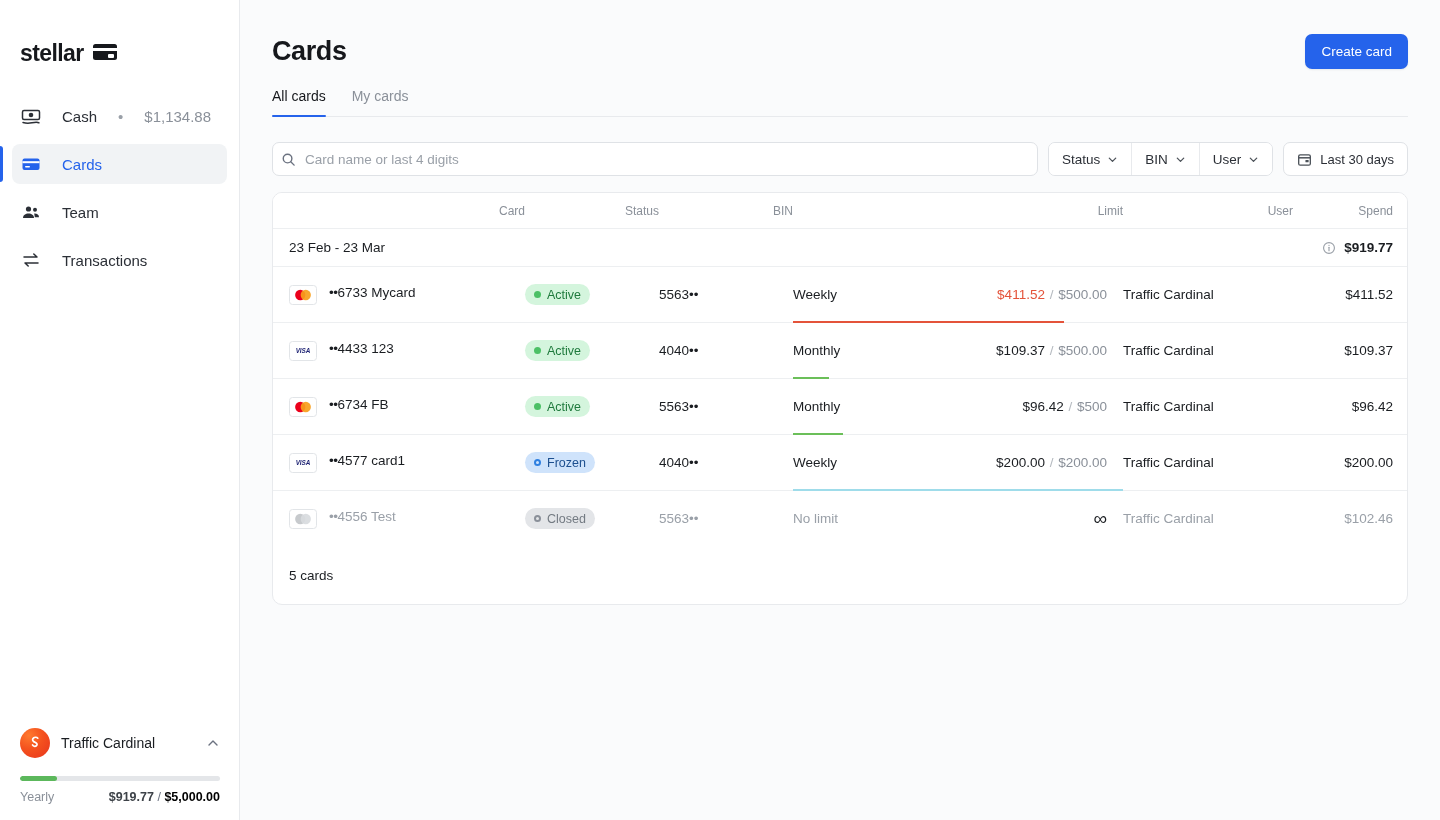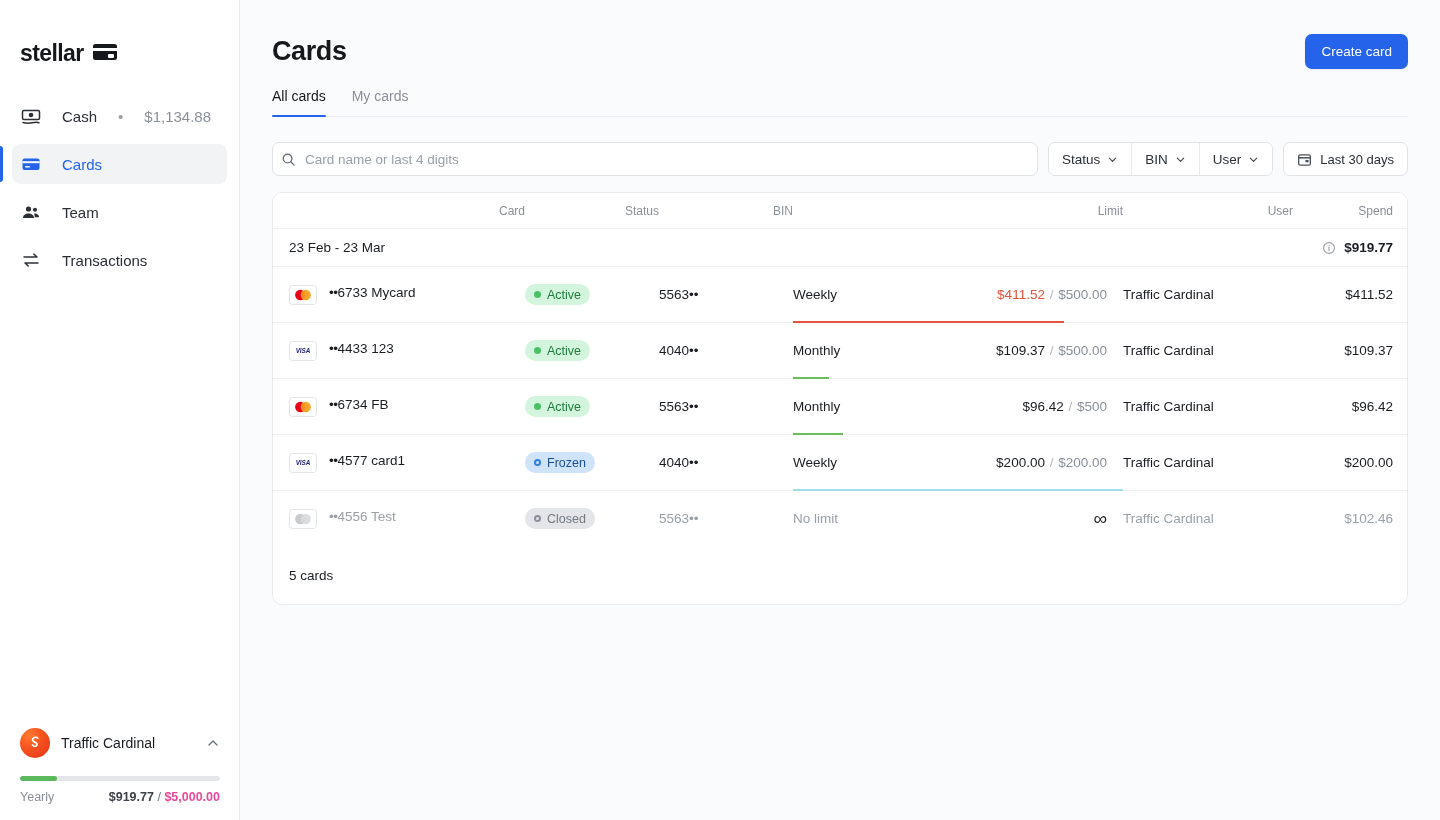--- a/index.html
+++ b/index.html
@@ -76,21 +76,21 @@
     height: 5px; border-radius: 3px; background:#e4e6e9; margin-top: 10px; overflow:hidden;
   }
   .side-progress > i { display:block; height:100%; background:#5cb85c; border-radius:3px; }
   .side-amounts {
     display:flex; justify-content:space-between; align-items:baseline;
     margin-top: 9px; font-size: 12.5px;
   }
   .side-amounts .lbl { color:#8a9099; }
   .side-amounts .val { color:#6b7280; }
   .side-amounts .val b { color:#3d4248; font-weight:600; }
-  .side-amounts .val .tot { color:#ec4899; font-weight:600; }
+  .side-amounts .val .tot { color:#000000; font-weight:600; }
 
   
   .main { flex: 1; background: #fafbfc; height: 820px; padding: 0 32px; overflow: hidden; }
   .page-head { display:flex; align-items:center; justify-content:space-between; padding-top: 30px; height: 72px; }
   .page-title { font-size: 27px; font-weight: bold; letter-spacing:-0.4px; color:#16181c; }
   .btn-primary {
     background:#2563eb; color:#fff; border:none; border-radius:7px;
     font-size:13.5px; font-family:inherit; padding: 10px 16px; cursor:pointer;
     box-shadow: 0 1px 2px rgba(16,24,40,0.08);
   }

